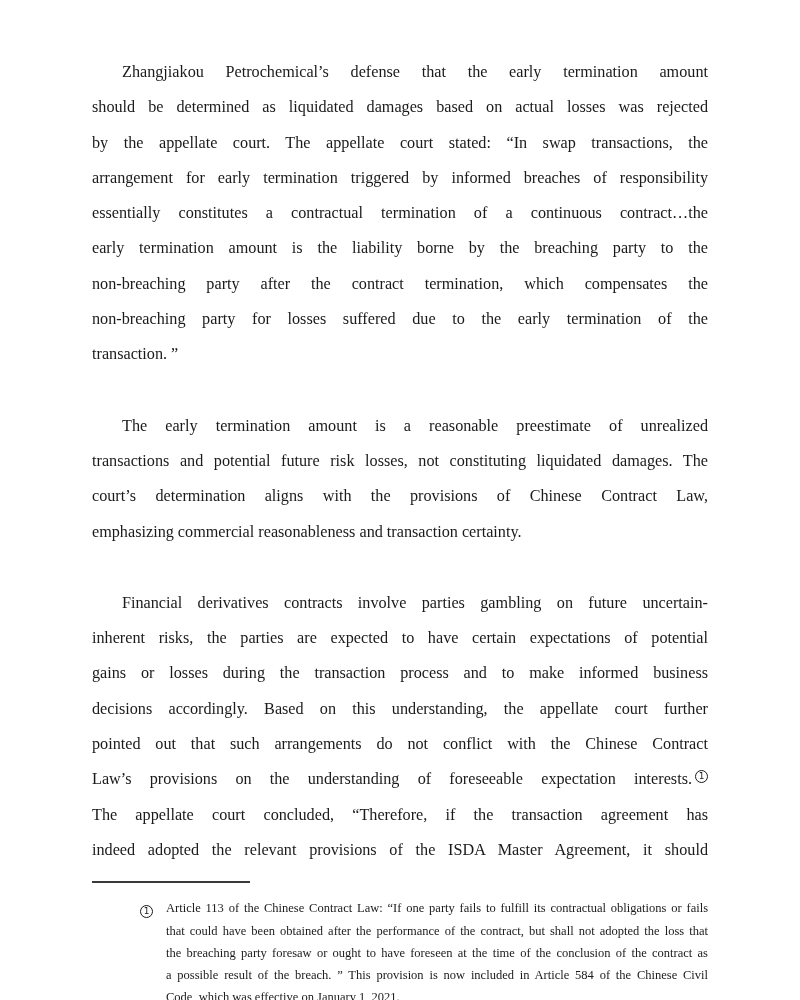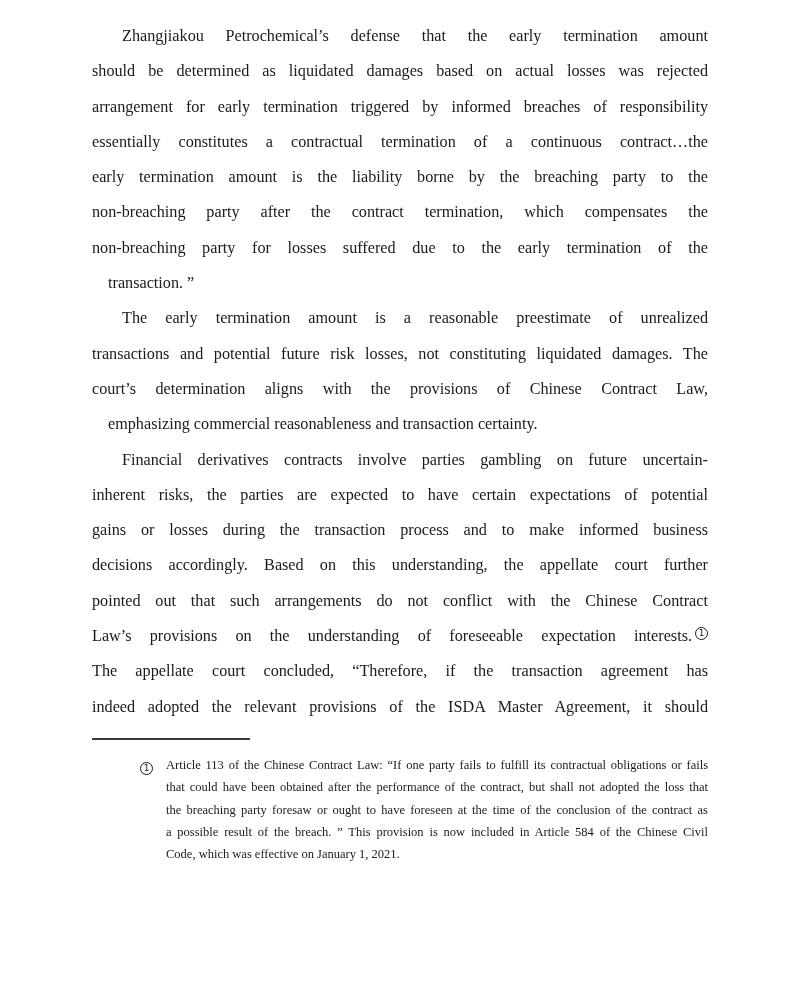--- a/index.html
+++ b/index.html
@@ -17,22 +17,22 @@
     color: #1a1a1a;
   }
   
   .line {
     font-size: 16.2px;
     line-height: 35.3px;
     text-align: justify;
     text-align-last: justify;
     white-space: normal;
   }
-  .line.indent { padding-left: 30px; }
-  .line.endline { text-align-last: left; margin-left: 16px; }
+  .line.indent { padding-left: 30px; margin-top: 36px; }
+  .line.endline { text-align-last: left; }
   
   .fnref {
     line-height: 0;
     vertical-align: 5px;
     margin-left: 3px;
   }
   .circ {
     display: inline-block;
     box-sizing: border-box;
     border: 1px solid #1a1a1a;
@@ -71,20 +71,21 @@
     vertical-align: -2px;
   }
 </style>
 </head>
 <body>
 
 <div class="page">
   <main>
       <div class="line indent">Zhangjiakou Petrochemical’s defense that the early termination amount</div>
       <div class="line">should be determined as liquidated damages based on actual losses was rejected</div>
+      <div class="line">by the appellate court. The appellate court stated: “In swap transactions, the</div>
       <div class="line">arrangement for early termination triggered by informed breaches of responsibility</div>
       <div class="line">essentially constitutes a contractual termination of a continuous contract…the</div>
       <div class="line">early termination amount is the liability borne by the breaching party to the</div>
       <div class="line">non-breaching party after the contract termination, which compensates the</div>
       <div class="line">non-breaching party for losses suffered due to the early termination of the</div>
       <div class="line endline">transaction. ”</div>
       <div class="line indent">The early termination amount is a reasonable preestimate of unrealized</div>
       <div class="line">transactions and potential future risk losses, not constituting liquidated damages. The</div>
       <div class="line">court’s determination aligns with the provisions of Chinese Contract Law,</div>
       <div class="line endline">emphasizing commercial reasonableness and transaction certainty.</div>

